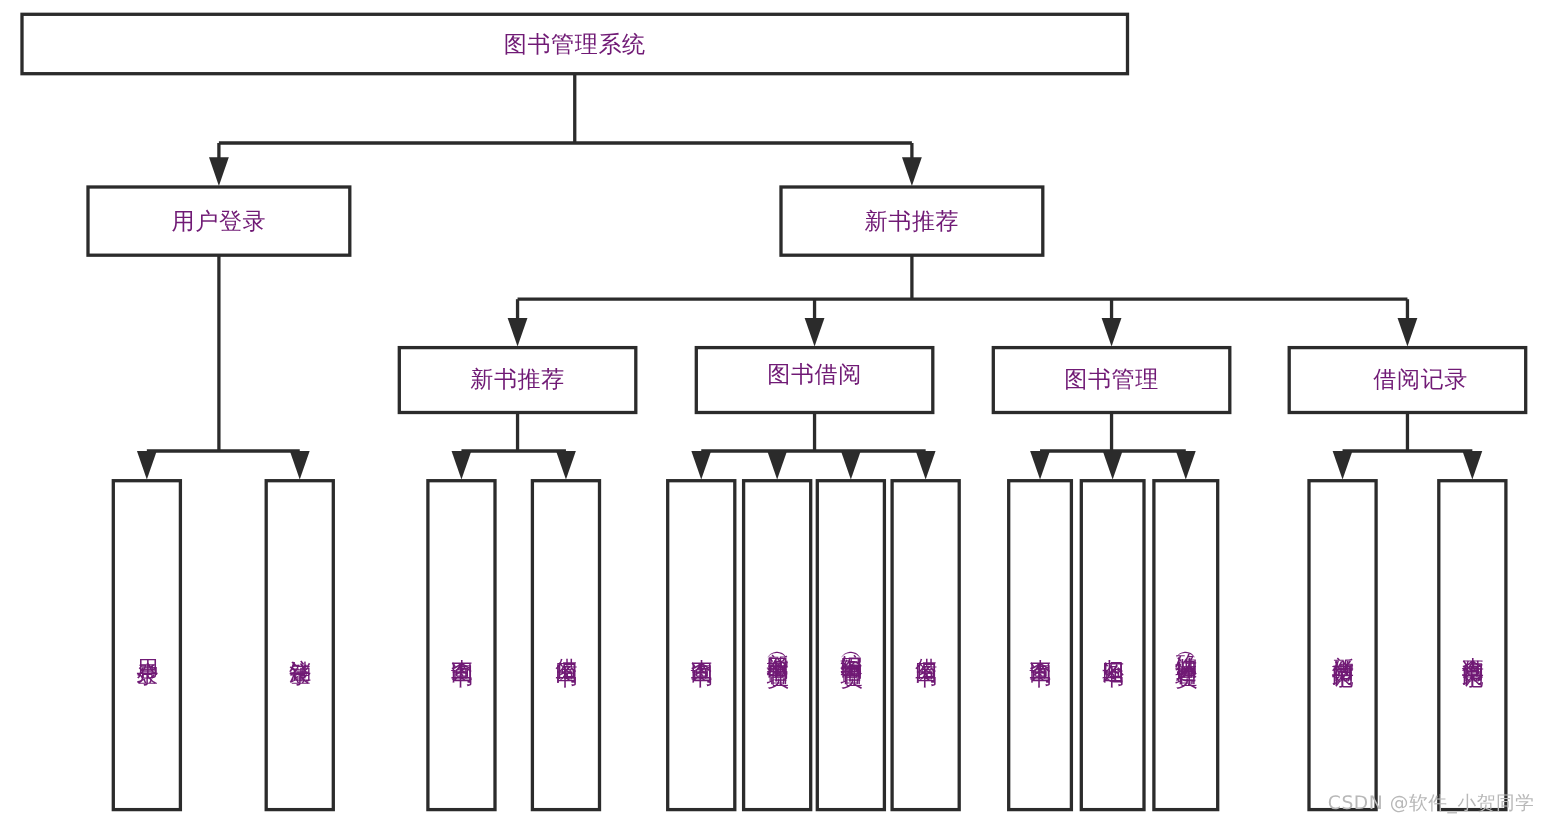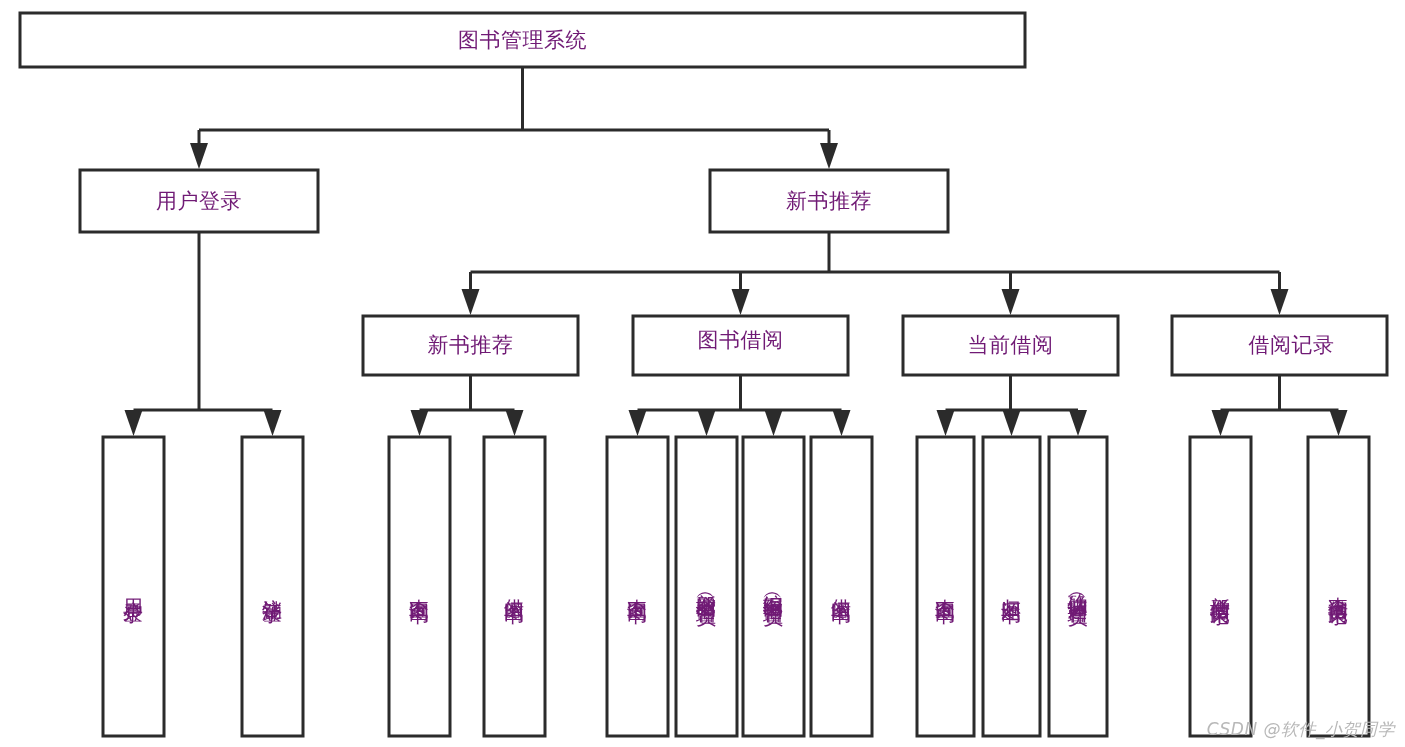--- a/index.html
+++ b/index.html
@@ -63,21 +63,20 @@
   }
   .watermark {
     position: absolute;
     right: 10px;
     bottom: 6px;
     color: #b8b8b8;
     font-size: 17px;
     font-family: "DejaVu Sans", "Liberation Sans", sans-serif;
     letter-spacing: 0.5px;
     white-space: nowrap;
-    font-style: italic;
   }
 </style>
 </head>
 <body>
 
 <div id="diagram-root">
   <svg id="tree-svg" viewBox="0 0 1405 747">
     <g id="edges-layer">
         <line x1="522.5" y1="67" x2="522.5" y2="130" class="connector"></line>
         <line x1="199" y1="130" x2="829" y2="130" class="connector"></line>
@@ -154,21 +153,21 @@
         <rect x="1190" y="437" width="61" height="299" class="node-rect"></rect>
         <rect x="1308" y="437" width="61" height="299" class="node-rect"></rect>
       </g>
   </svg>
   <div id="labels-layer">
       <div class="node-label" style="left: 20px; top: 13px; width: 1005px; height: 54px;">图书管理系统</div>
       <div class="node-label" style="left: 80px; top: 170px; width: 238px; height: 62px;">用户登录</div>
       <div class="node-label" style="left: 710px; top: 170px; width: 238px; height: 62px;">新书推荐</div>
       <div class="node-label" style="left: 363px; top: 316px; width: 215px; height: 59px;">新书推荐</div>
       <div class="node-label" style="left: 633px; top: 316px; width: 215px; height: 49px;">图书借阅</div>
-      <div class="node-label" style="left: 903px; top: 316px; width: 215px; height: 59px;">当前借阅</div>
+      <div class="node-label" style="left: 903px; top: 316px; width: 215px; height: 59px;">图书管理</div>
       <div class="node-label" style="left: 1172px; top: 316px; width: 215px; height: 59px; padding-left: 12px;">借阅记录</div>
       <div class="node-label vertical" style="left: 103px; top: 437px; width: 61px; height: 299px;">用户登录</div>
       <div class="node-label vertical" style="left: 242px; top: 437px; width: 61px; height: 299px;">注销登录</div>
       <div class="node-label vertical" style="left: 389px; top: 437px; width: 61px; height: 299px;">查询图书</div>
       <div class="node-label vertical" style="left: 484px; top: 437px; width: 61px; height: 299px;">借阅图书</div>
       <div class="node-label vertical" style="left: 607px; top: 437px; width: 61px; height: 299px;">查询图书</div>
       <div class="node-label vertical" style="left: 676px; top: 437px; width: 61px; height: 299px;">新增图书（管理员）</div>
       <div class="node-label vertical" style="left: 743px; top: 437px; width: 61px; height: 299px;">编辑图书（管理员）</div>
       <div class="node-label vertical" style="left: 811px; top: 437px; width: 61px; height: 299px;">借阅图书</div>
       <div class="node-label vertical" style="left: 917px; top: 437px; width: 57px; height: 299px;">查询图书</div>

